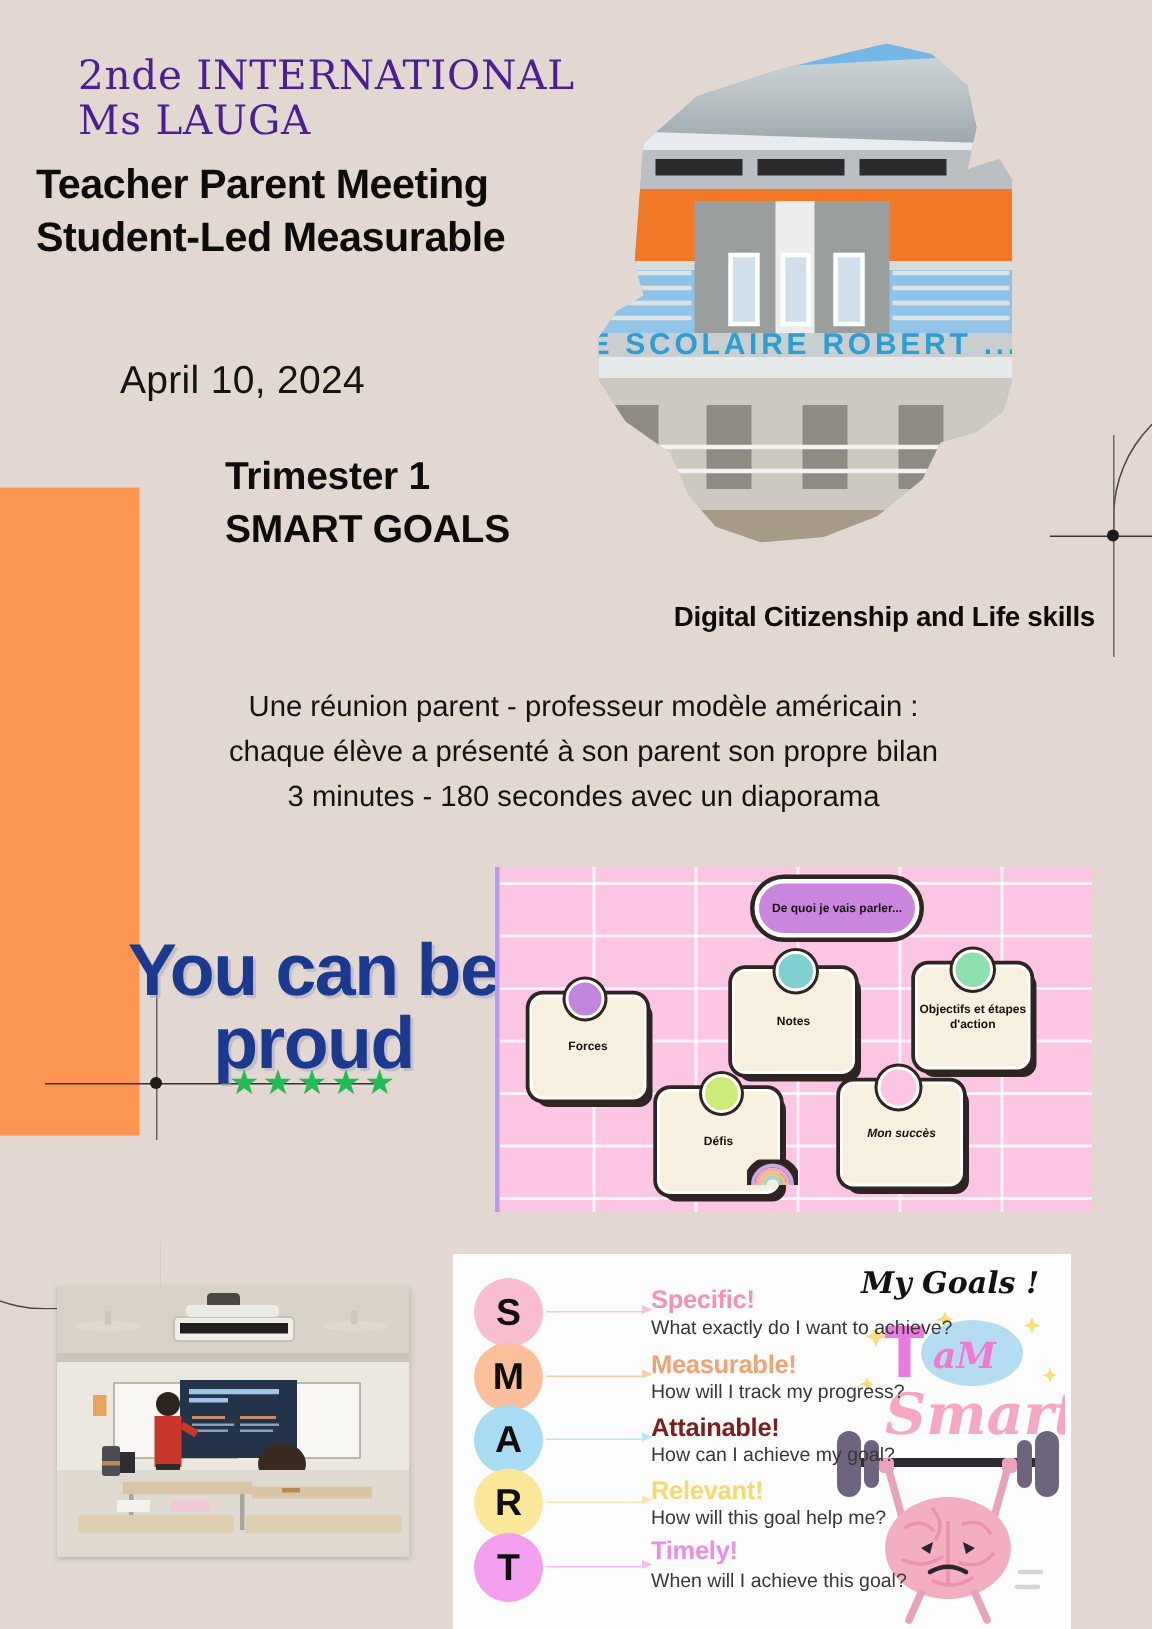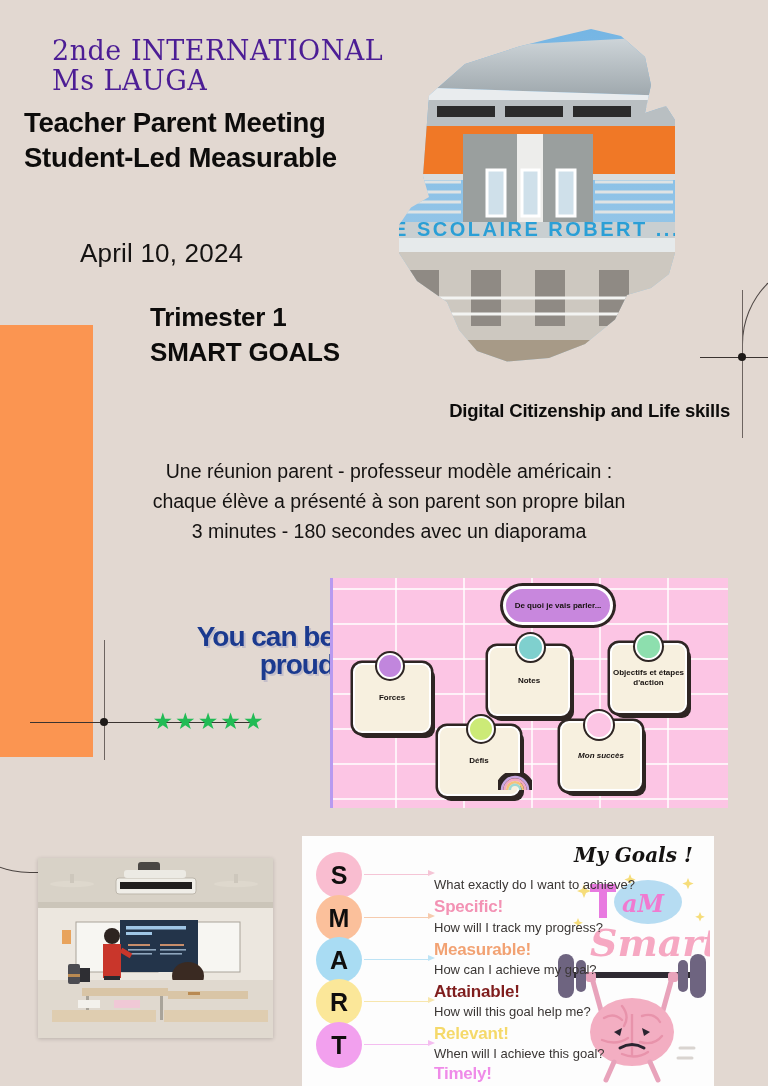--- a/index.html
+++ b/index.html
@@ -28,22 +28,22 @@
   .cls-line{left:52px;top:36px;width:420px;color:#4c1d95;font-family:"DejaVu Serif",serif;
     font-size:27px;line-height:1.12;letter-spacing:.5px;font-weight:400;}
   .cls-line .l2{display:block;}
   .meet-title{left:24px;top:105px;width:430px;color:#0d0c0b;font-weight:bold;font-size:27.5px;line-height:1.28;letter-spacing:-.3px;}
   .date{left:80px;top:238px;color:#151312;font-size:26px;letter-spacing:.2px;}
   .trim{left:150px;top:300px;width:330px;color:#0d0c0b;font-weight:bold;font-size:26px;line-height:1.35;letter-spacing:-.2px;}
   .subhead{left:330px;top:400px;width:400px;color:#0d0c0b;font-weight:bold;font-size:18.5px;letter-spacing:-.2px;text-align:right;}
   .para{left:104px;top:456px;width:570px;color:#151312;font-size:19.5px;line-height:1.55;text-align:center;}
 
   
-  .proud{left:84px;top:623px;width:250px;text-align:right;color:#1b3a8f;
-    font-weight:bold;font-size:28px;line-height:1.0;letter-spacing:-1px;
+  .proud{left:84px;top:623px;width:250px;text-align:center;color:#1b3a8f;
+    font-weight:bold;font-size:49px;line-height:1.0;letter-spacing:-1px;
     text-shadow:2px 2px 0 rgba(160,160,190,.45);}
   .stars{left:84px;top:708px;width:250px;text-align:center;color:#22bb55;font-size:23px;letter-spacing:2px;}
 
   
   .building{left:375px;top:22px;width:300px;height:350px;overflow:hidden;
     clip-path:polygon(18% 50%,16% 44%,18% 21%,30% 12%,48% 7%,62% 4%,72% 2%,82% 4%,90% 10%,92% 18%,90% 26%,
       97% 24%,100% 28%,100% 66%,98% 72%,92% 76%,84% 78%,80% 85%,70% 92%,58% 96%,44% 97%,
       34% 94%,28% 88%,24% 80%,14% 74%,8% 66%,8% 58%,12% 53%);}
   .bld{position:absolute;left:0;top:0;width:300px;height:350px;}
 
@@ -65,21 +65,21 @@
   .classroom{left:38px;top:858px;width:235px;height:180px;background:#cfc6bd;
     box-shadow:0 1px 4px rgba(0,0,0,.18);overflow:hidden;}
 
   
   .smartslide{left:302px;top:836px;width:412px;height:250px;background:#fdfdfd;overflow:hidden;}
   .sm-row{position:absolute;left:14px;width:390px;height:46px;}
   .sm-circle{position:absolute;left:0;top:0;width:46px;height:46px;border-radius:50%;
     display:flex;align-items:center;justify-content:center;font-weight:bold;font-size:25px;color:#100e0d;}
   .sm-line{position:absolute;left:48px;top:22px;height:1.4px;width:66px;}
   .sm-arrow{position:absolute;left:112px;top:18px;width:0;height:0;border-top:3.5px solid transparent;border-bottom:3.5px solid transparent;}
-  .sm-head{position:absolute;left:118px;top:5px;font-weight:bold;font-size:17px;letter-spacing:-.2px;margin-top:40px;}
+  .sm-head{position:absolute;left:118px;top:5px;font-weight:bold;font-size:17px;letter-spacing:-.2px;}
   .sm-sub{position:absolute;left:118px;top:25px;font-size:13px;color:#3a3634;}
   .mygoals{position:absolute;left:266px;top:4px;width:142px;height:120px;}
   .brainwrap{position:absolute;left:250px;top:112px;width:160px;height:136px;}
 </style>
 </head>
 <body>
 
 <div class="stage">
 
   <div class="abs orange-block"></div>

